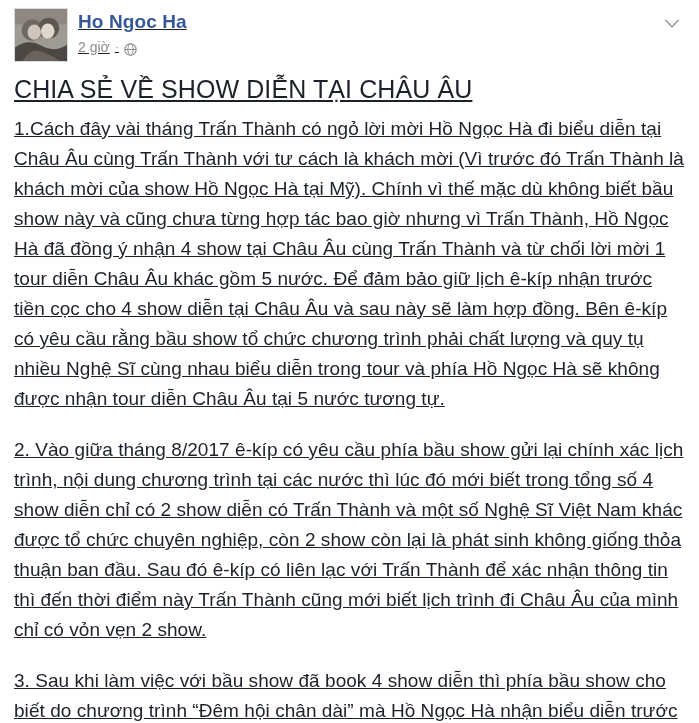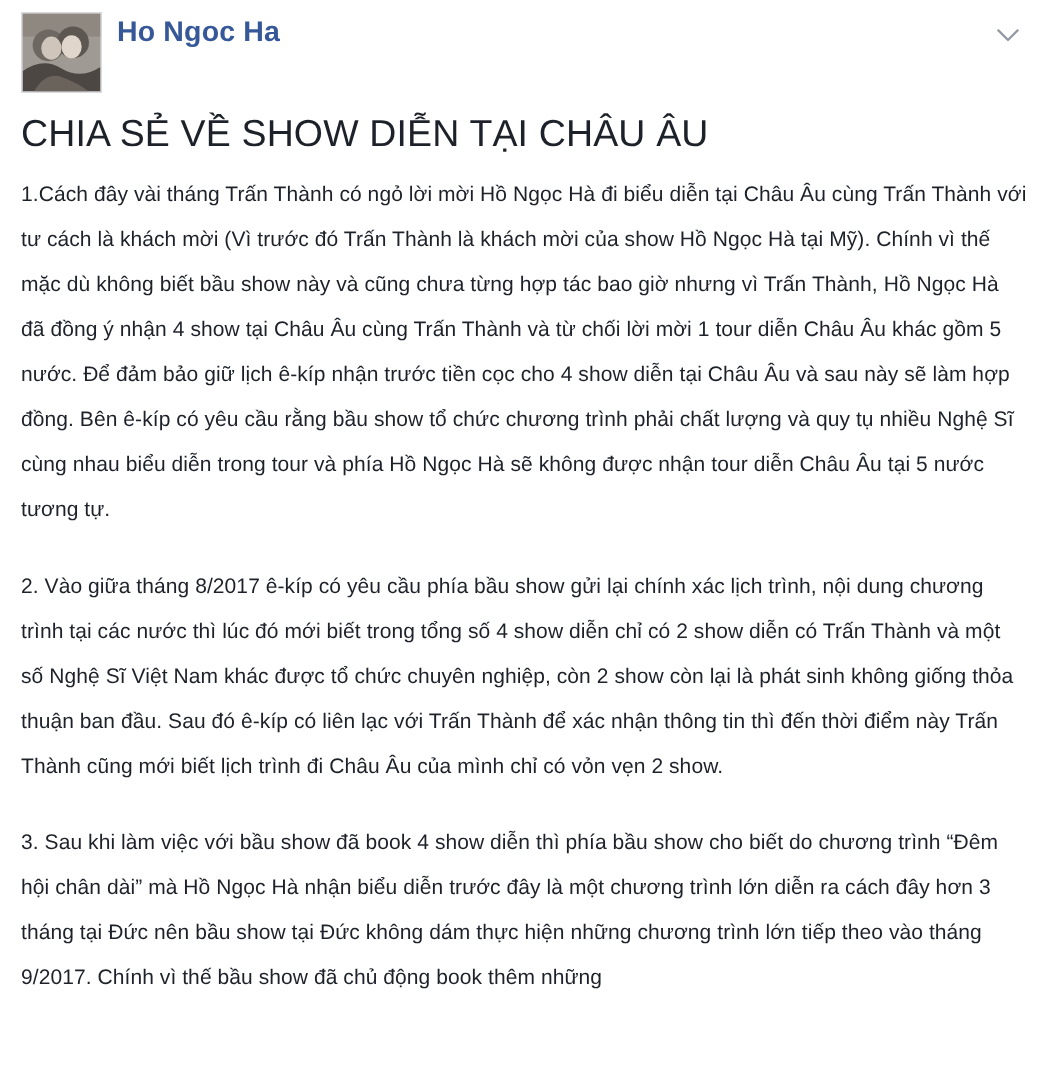--- a/index.html
+++ b/index.html
@@ -13,20 +13,21 @@
     font-family: "Liberation Sans", sans-serif;
     color: #1d2129;
     overflow: hidden;
   }
   .post {
     position: relative;
     width: 699px;
     height: 723px;
     background: #ffffff;
     box-sizing: border-box;
+    text-decoration: underline;
   }
   .post-header {
     display: flex;
     align-items: flex-start;
     padding: 8px 14px 0 14px;
     box-sizing: border-box;
   }
   .avatar {
     width: 54px;
     height: 54px;
@@ -93,21 +94,21 @@
     box-sizing: border-box;
   }
   .post-title {
     font-size: 25px;
     line-height: 26px;
     color: #1d2129;
     margin: 4px 0 12px 0;
     letter-spacing: 0.1px;
   }
   .para {
-    font-size: 14px;
+    font-size: 19px;
     line-height: 30px;
     color: #1d2129;
     margin: 0 0 21px 0;
     letter-spacing: 0.05px;
     text-align: left;
   }
   .para:last-child {
     margin-bottom: 0;
   }
 </style>
@@ -126,20 +127,31 @@
         <circle cx="35" cy="20" r="11" fill="#5d5751"></circle>
         <ellipse cx="20" cy="24" rx="7" ry="8" fill="#cfc5bb"></ellipse>
         <ellipse cx="34" cy="23" rx="7" ry="8" fill="#e0d6cc"></ellipse>
         <path d="M0 40 Q14 30 27 38 Q40 46 54 37 L54 54 L0 54 Z" fill="#4c4742"></path>
         <path d="M8 54 Q16 40 27 44 Q38 48 46 54 Z" fill="#6a635c"></path>
       </svg>
     </div>
 
     <div class="header-text">
       <div class="author">Ho Ngoc Ha</div>
+      <div class="meta">
+        <span>2 giờ</span>
+        <span class="dot">·</span>
+        <span class="globe-icon">
+          <svg viewBox="0 0 13 13" xmlns="http://www.w3.org/2000/svg" aria-hidden="true">
+            <circle cx="6.5" cy="6.5" r="5.7" fill="none" stroke="#8c8c8c" stroke-width="1.1"></circle>
+            <ellipse cx="6.5" cy="6.5" rx="2.6" ry="5.7" fill="none" stroke="#8c8c8c" stroke-width="1"></ellipse>
+            <line x1="0.9" y1="6.5" x2="12.1" y2="6.5" stroke="#8c8c8c" stroke-width="1"></line>
+          </svg>
+        </span>
+      </div>
     </div>
 
     <div class="chevron">
       <svg viewBox="0 0 24 24" width="22" height="22" xmlns="http://www.w3.org/2000/svg" aria-hidden="true">
         <path d="M5 9 L12 16 L19 9" fill="none" stroke="#9197a3" stroke-width="1.6" stroke-linecap="round" stroke-linejoin="round"></path>
       </svg>
     </div>
   </div>
 
   <div class="post-body">

